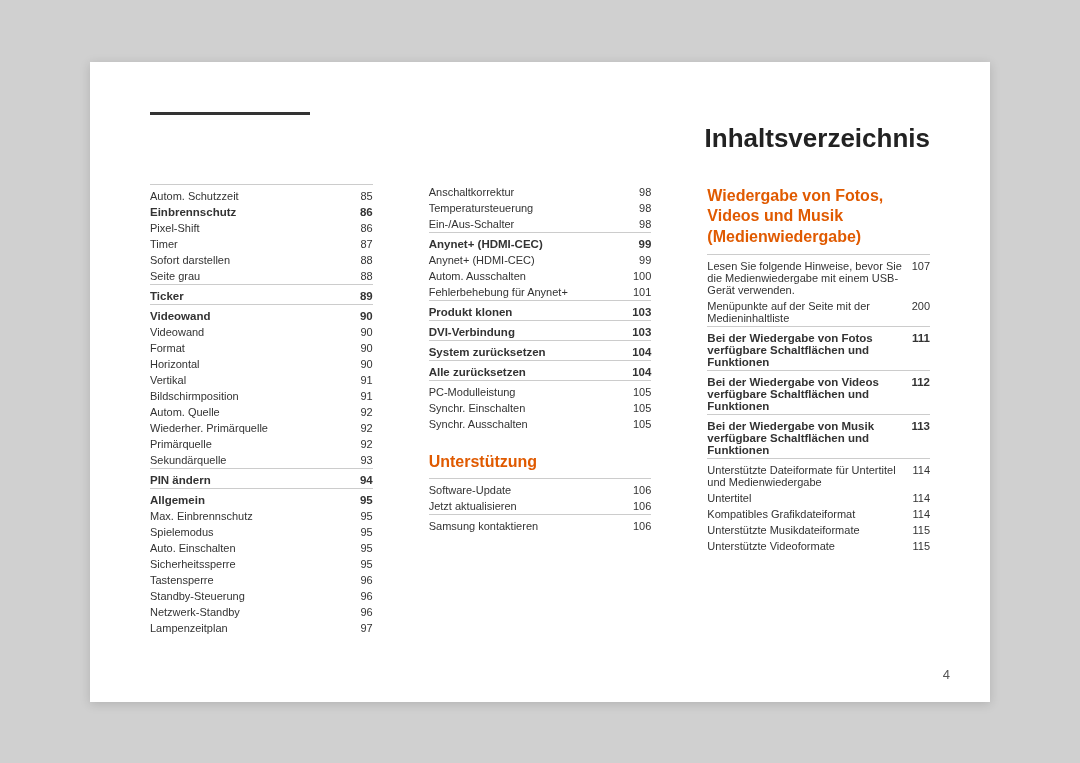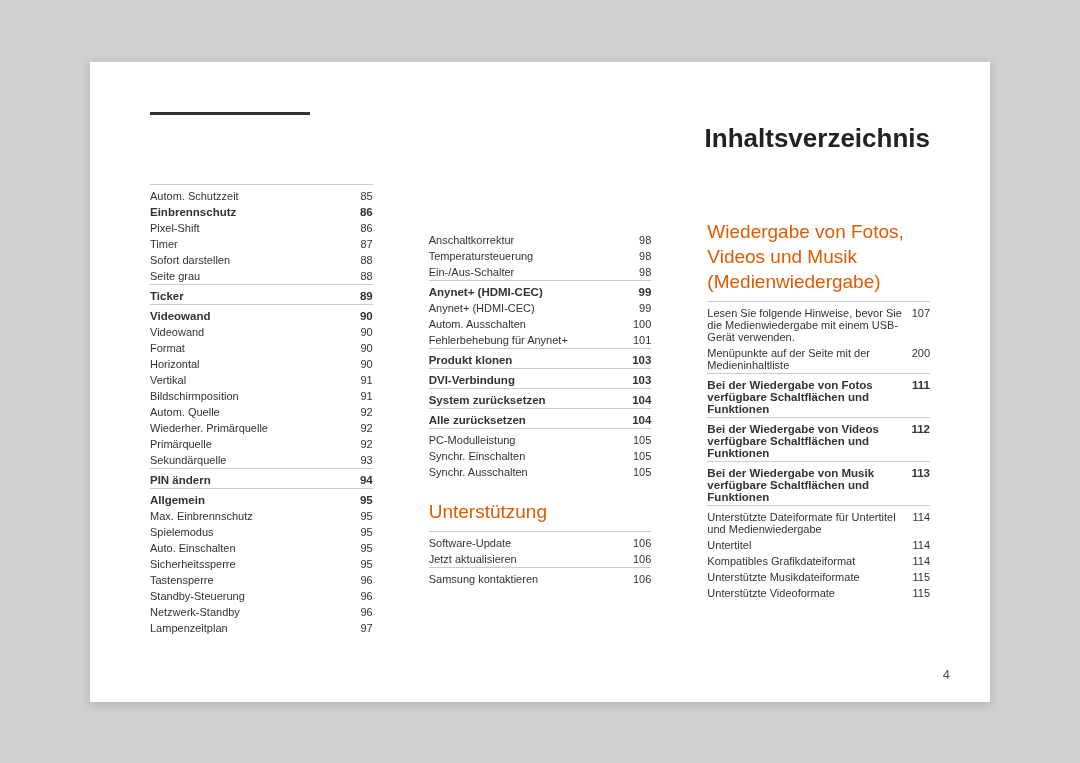--- a/index.html
+++ b/index.html
@@ -27,21 +27,21 @@
     h1 {
       font-size: 26px;
       font-weight: bold;
       color: #222;
       margin-bottom: 30px;
       text-align: right;
     }
     .columns {
       display: flex;
       gap: 56px;
-      align-items: center;
+      align-items: flex-start;
     }
     .col {
       flex: 1;
     }
     .toc-table {
       width: 100%;
       border-collapse: collapse;
     }
     .toc-table tr td {
       font-size: 11px;
@@ -57,22 +57,22 @@
     }
     .toc-table .bold-row td {
       font-weight: bold;
       font-size: 11.5px;
     }
     .toc-table .separator-above td {
       border-top: 1px solid #ccc;
       padding-top: 5px;
     }
     .section-heading {
-      font-size: 19px;
-      font-weight: normal;
+      font-size: 16px;
+      font-weight: bold;
       color: #e05a00;
       margin-bottom: 6px;
       margin-top: 2px;
       line-height: 1.3;
     }
     .page-number {
       position: absolute;
       bottom: 20px;
       right: 40px;
       font-size: 13px;

